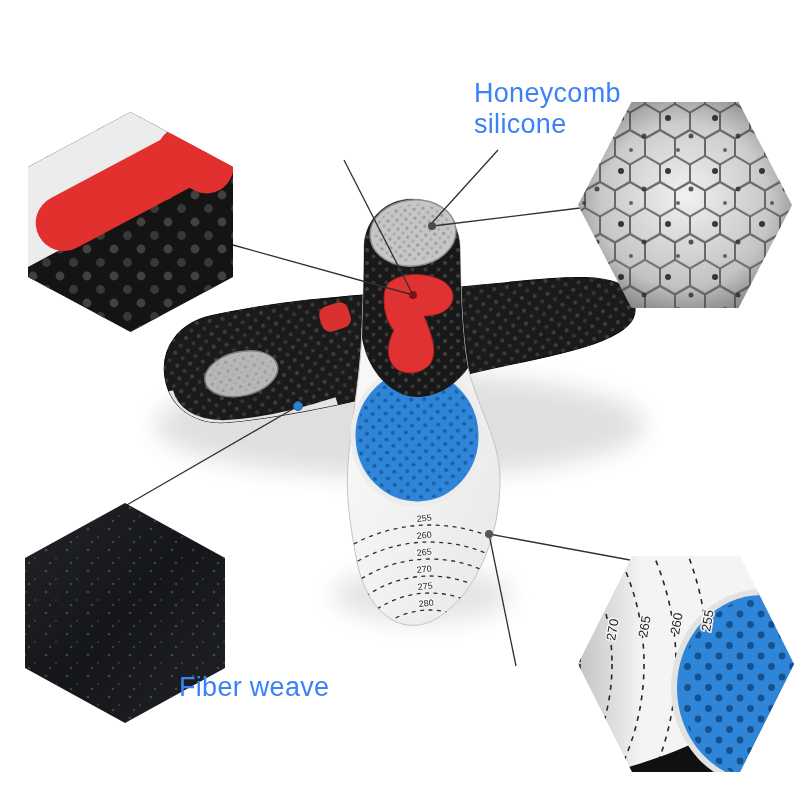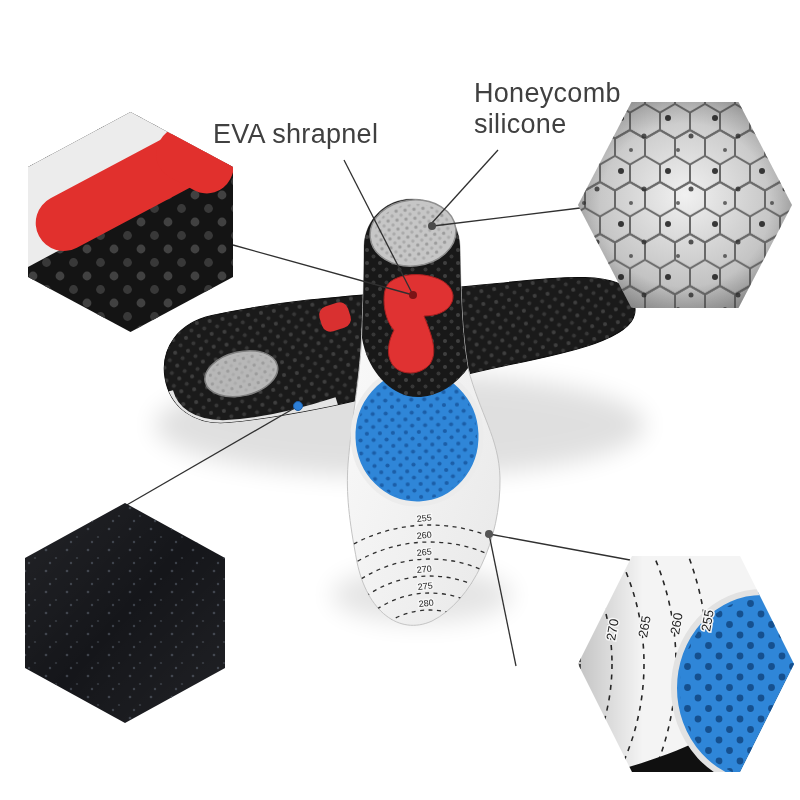--- a/index.html
+++ b/index.html
@@ -1,19 +1,19 @@
 <!DOCTYPE html>
 <html><head>
 <meta charset="utf-8">
 <style>
   html,body{margin:0;padding:0;background:#fff;}
   .stage{position:relative;width:800px;height:800px;background:#fff;overflow:hidden;
          font-family:"Liberation Sans", sans-serif;}
   .stage svg{position:absolute;left:0;top:0;}
-  .callout{position:absolute;color:#404040;font-size:27px;line-height:1.16;
+  .callout{position:absolute;color:#3b82f6;font-size:27px;line-height:1.16;
            letter-spacing:.3px;white-space:pre-line;}
   .num{font-family:"Liberation Sans", sans-serif;fill:#1e1e1e;
        stroke:#f6f6f6;stroke-width:3px;paint-order:stroke;}
 </style>
 </head>
 <body>
 
 <div class="stage">
 
 <svg width="800" height="800" viewBox="0 0 800 800">
@@ -229,15 +229,15 @@
     <g font-size="13">
       <text class="num" x="583" y="645" transform="rotate(-80 583 645)">275</text>
       <text class="num" x="615" y="641" transform="rotate(-80 615 641)">270</text>
       <text class="num" x="647" y="638" transform="rotate(-80 647 638)">265</text>
       <text class="num" x="679" y="635" transform="rotate(-80 679 635)">260</text>
       <text class="num" x="710" y="632" transform="rotate(-80 710 632)">255</text>
     </g>
   </g>
 </svg>
 
-  <div class="callout" style="left:213px;top:119px;">EVA shrapnel</div>
   <div class="callout" style="left:474px;top:78px;width:180px;">Honeycomb silicone</div>
+  <div class="callout" style="left:179px;top:672px;">Fiber weave</div>
 </div>
 
 </body></html>

